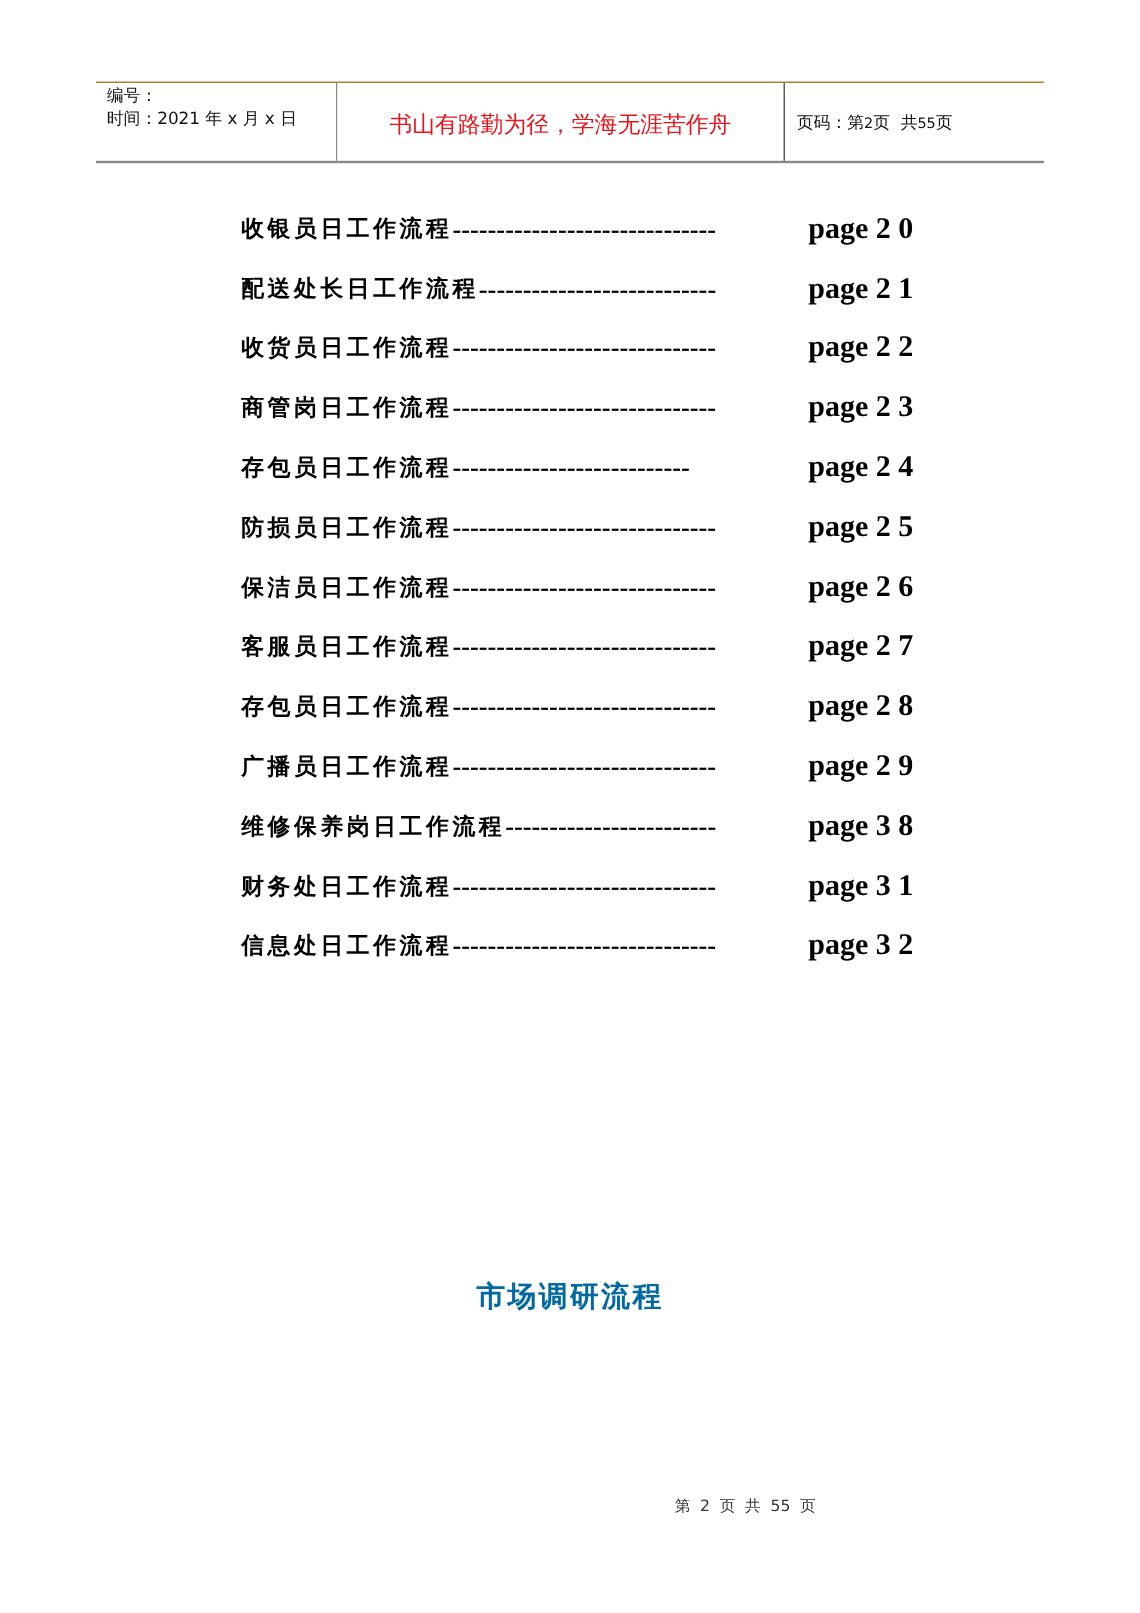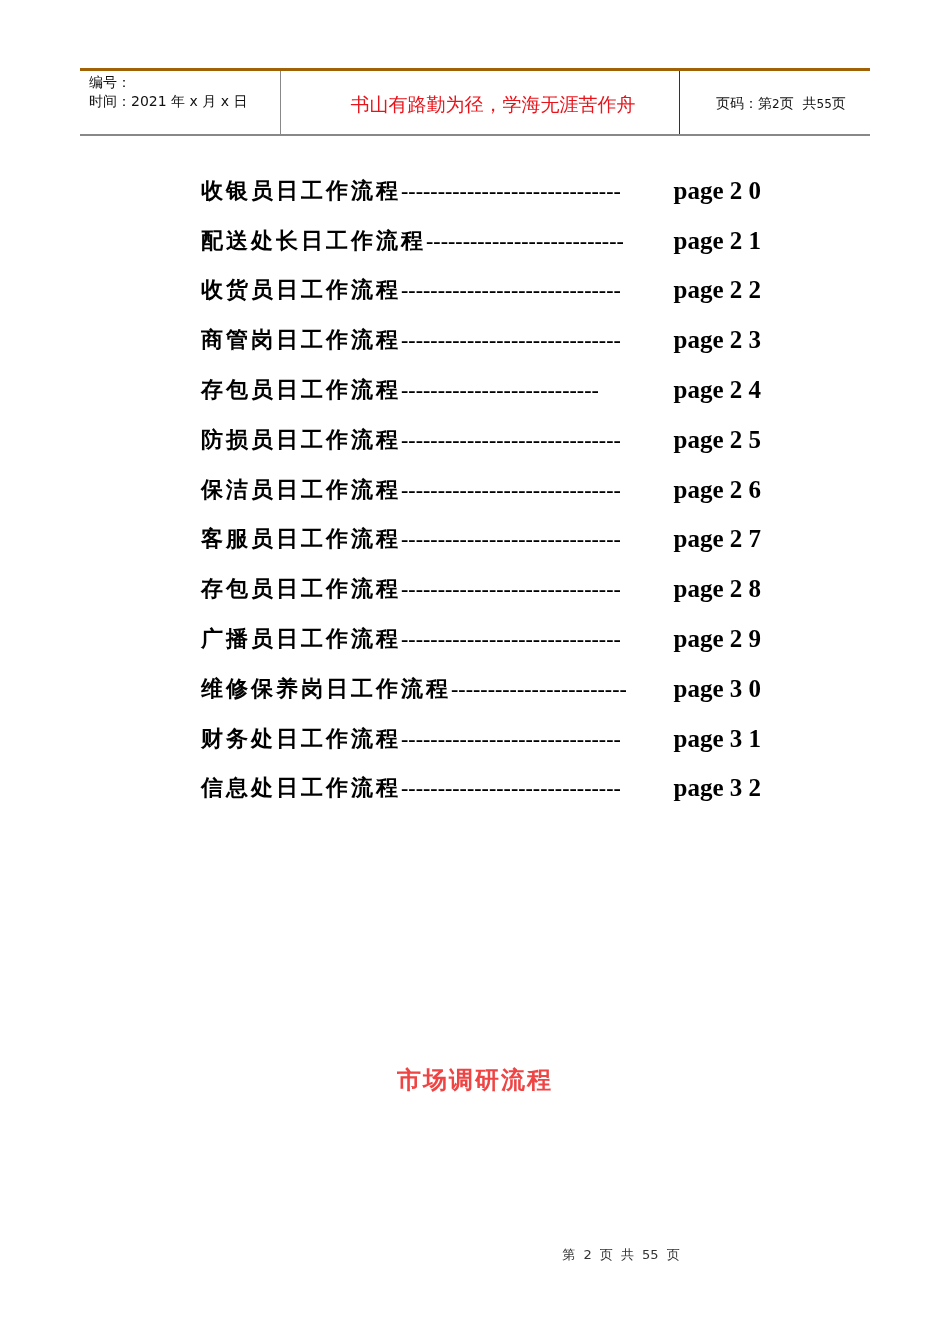--- a/index.html
+++ b/index.html
@@ -1,22 +1,22 @@
 <!DOCTYPE html>
 <html><head>
 <meta charset="utf-8">
 <style>
   html, body { margin: 0; padding: 0; background: #ffffff; }
   body { width: 950px; height: 1344px; position: relative; overflow: hidden; }
   .page { position: relative; width: 950px; height: 1344px; background: #fff; }
 
   .header {
     position: absolute; left: 80px; top: 68px; width: 790px; height: 68px;
-    border-top: 3px solid #a16207; border-bottom: 2px solid #888;
-    display: flex; box-sizing: border-box; gap: 26px;
+    border-top: 1px solid #a16207; border-bottom: 2px solid #888;
+    display: flex; box-sizing: border-box;
   }
   .h-left {
     width: 201px; border-right: 1px solid #888; box-sizing: border-box;
     padding: 2px 0 0 9px;
     font-family: "DejaVu Sans", sans-serif; font-size: 14px; color: #111; line-height: 19px;
   }
   .h-mid {
     width: 373px; border-right: 1px solid #333; box-sizing: border-box;
     display: flex; align-items: center; justify-content: center;
     font-family: "DejaVu Sans", sans-serif; font-size: 19px; color: #e8141b; font-weight: normal;
@@ -26,35 +26,35 @@
     flex: 1; display: flex; align-items: center; padding-left: 10px; padding-top: 2px;
     font-family: "DejaVu Sans", sans-serif; font-size: 14px; color: #111;
   }
   .h-right .num { font-size: 12px; }
 
   .toc { position: absolute; left: 201px; top: 166px; width: 560px; }
   .toc-row {
     height: 49.8px; display: flex; align-items: center; white-space: nowrap;
   }
   .toc-title {
-    font-family: "DejaVu Sans", sans-serif; font-weight: bold; font-size: 22px;
+    font-family: "DejaVu Sans", sans-serif; font-weight: bold; font-size: 19px;
     letter-spacing: 3px; color: #000;
   }
   .toc-dots {
     font-family: "Liberation Serif", serif; font-weight: bold; font-size: 22px;
     color: #000; flex: 1; overflow: hidden; letter-spacing: 0px;
   }
   .toc-page {
     font-family: "Liberation Serif", serif; font-weight: bold; font-size: 25px; color: #000; text-align: center;
   }
 
   .section-title {
     position: absolute; left: 0; top: 1064px; width: 950px; text-align: center;
     font-family: "DejaVu Sans", sans-serif; font-weight: bold; font-size: 24px;
-    letter-spacing: 2px; color: #ef4444;
+    letter-spacing: 2px; color: #0369a1;
   }
 
   .footer {
     position: absolute; left: 0; top: 1246px; width: 1242px; text-align: center;
     font-family: "DejaVu Sans", sans-serif; font-size: 13px; color: #333; word-spacing: 4px;
   }
 </style>
 </head>
 <body>
 
@@ -122,21 +122,21 @@
       <span class="toc-page">page 2 8</span>
     </div>
     <div class="toc-row">
       <span class="toc-title">广播员日工作流程</span>
       <span class="toc-dots">------------------------------</span>
       <span class="toc-page">page 2 9</span>
     </div>
     <div class="toc-row">
       <span class="toc-title">维修保养岗日工作流程</span>
       <span class="toc-dots">------------------------</span>
-      <span class="toc-page">page 3 0</span>
+      <span class="toc-page">page 3 8</span>
     </div>
     <div class="toc-row">
       <span class="toc-title">财务处日工作流程</span>
       <span class="toc-dots">------------------------------</span>
       <span class="toc-page">page 3 1</span>
     </div>
     <div class="toc-row">
       <span class="toc-title">信息处日工作流程</span>
       <span class="toc-dots">------------------------------</span>
       <span class="toc-page">page 3 2</span>

